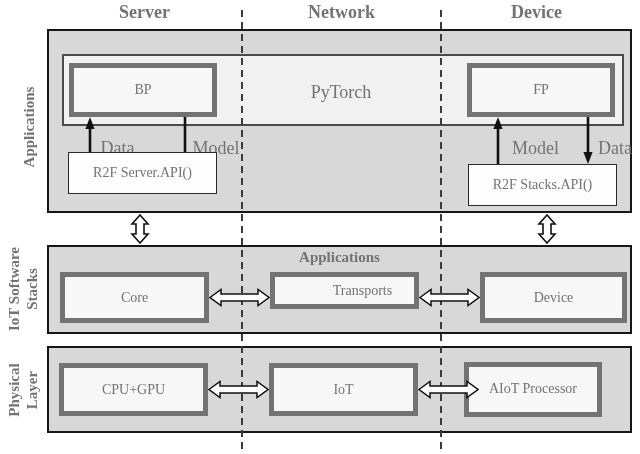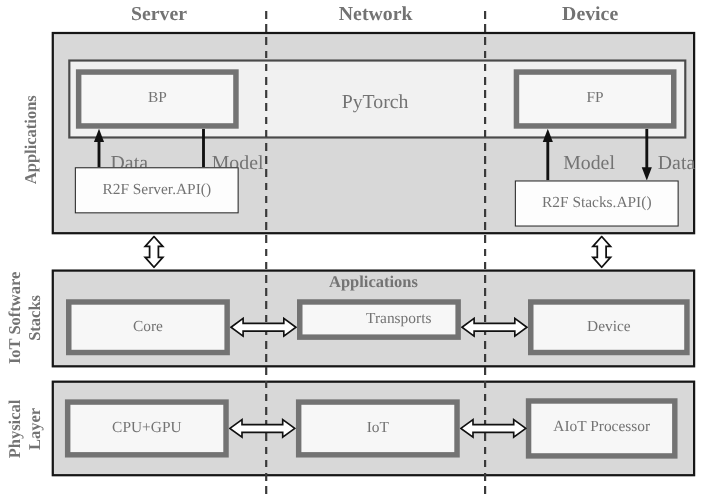--- a/index.html
+++ b/index.html
@@ -117,21 +117,21 @@
   <div class="abs z3" style="left:419px;top:288px;width:61px;height:19px;">
     <svg width="61" height="19" viewBox="0 0 61 19">
       <polygon points="1,9.5 12,1.5 12,6 49,6 49,1.5 60,9.5 49,17.5 49,13 12,13 12,17.5" fill="#ffffff" stroke="#111" stroke-width="1.5"></polygon>
     </svg>
   </div>
 
   <div class="abs layer-box" style="left:47px;top:346px;width:585px;height:87px;"></div>
 
   <div class="abs center node" style="left:59px;top:363px;width:149px;height:53px;">CPU+GPU</div>
   <div class="abs center node" style="left:269px;top:363px;width:149px;height:53px;">IoT</div>
-  <div class="abs center node" style="left:478px;top:362px;width:138px;height:55px;flex-direction:column;line-height:1.35;">
+  <div class="abs center node" style="left:464px;top:362px;width:138px;height:55px;flex-direction:column;line-height:1.35;">
     <span>AIoT Processor</span>
   </div>
 
   <div class="abs z3" style="left:208px;top:380px;width:61px;height:19px;">
     <svg width="61" height="19" viewBox="0 0 61 19">
       <polygon points="1,9.5 12,1.5 12,6 49,6 49,1.5 60,9.5 49,17.5 49,13 12,13 12,17.5" fill="#ffffff" stroke="#111" stroke-width="1.5"></polygon>
     </svg>
   </div>
   <div class="abs z3" style="left:418px;top:380px;width:61px;height:19px;">
     <svg width="61" height="19" viewBox="0 0 61 19">

